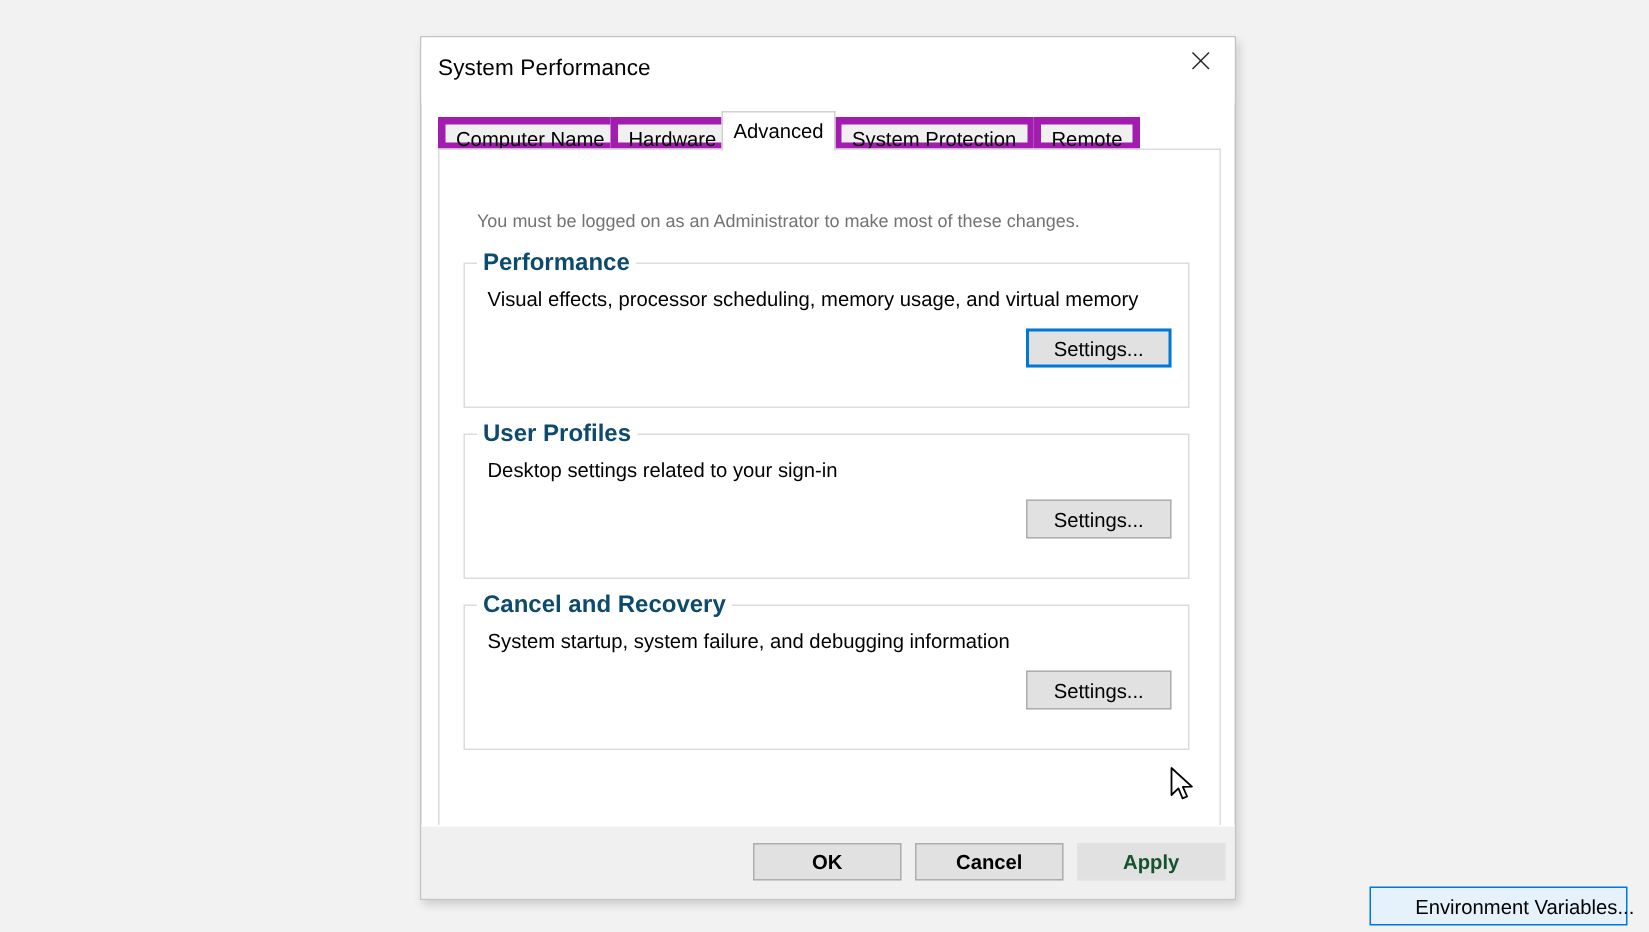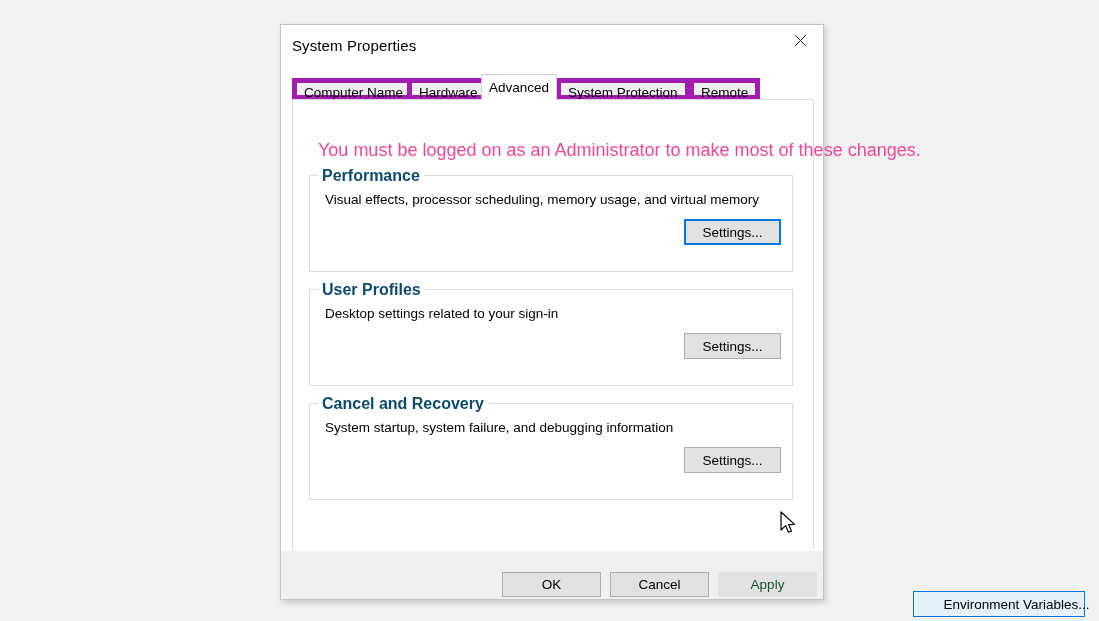--- a/index.html
+++ b/index.html
@@ -99,22 +99,22 @@
     height: 476px;
     background: #ffffff;
     border: 1px solid #dcdcdc;
     box-sizing: border-box;
   }
 
   #admin-note {
     position: absolute;
     left: 25px;
     top: 40px;
-    font-size: 18px;
-    color: #ec4899;
+    font-size: 12px;
+    color: #737373;
     white-space: nowrap;
   }
 
   
   .groupbox {
     position: absolute;
     left: 16px;
     width: 484px;
     border: 1px solid #dcdcdc;
     box-sizing: border-box;
@@ -192,23 +192,24 @@
     position: absolute;
     left: 0;
     bottom: 0;
     width: 100%;
     height: 48px;
     background: #f0f0f0;
     border-top: 1px solid #ffffff;
   }
   .footer-btn {
     position: absolute;
-    top: 21px;
+    top: 11px;
     width: 99px;
     height: 25px;
+    font-weight: bold;
   }
   #btn-ok { left: 221px; }
   #btn-cancel { left: 329px; }
   #btn-apply { left: 437px; }
 
   
   #cursor {
     position: absolute;
     left: 777px;
     top: 508px;
@@ -217,21 +218,21 @@
     pointer-events: none;
     z-index: 50;
   }
 </style>
 </head>
 <body>
 
 <div id="dialog">
 
   <div id="titlebar">
-    <div id="title-text">System Properties</div>
+    <div id="title-text">System Performance</div>
     <div id="close-button">
       <svg width="13" height="13" viewBox="0 0 13 13" aria-hidden="true">
         <line x1="1" y1="1" x2="12" y2="12" stroke="#222" stroke-width="1"></line>
         <line x1="12" y1="1" x2="1" y2="12" stroke="#222" stroke-width="1"></line>
       </svg>
     </div>
   </div>
 
   <div id="tabstrip">
     <div class="tab" style="left:0px;">Computer Name</div>

